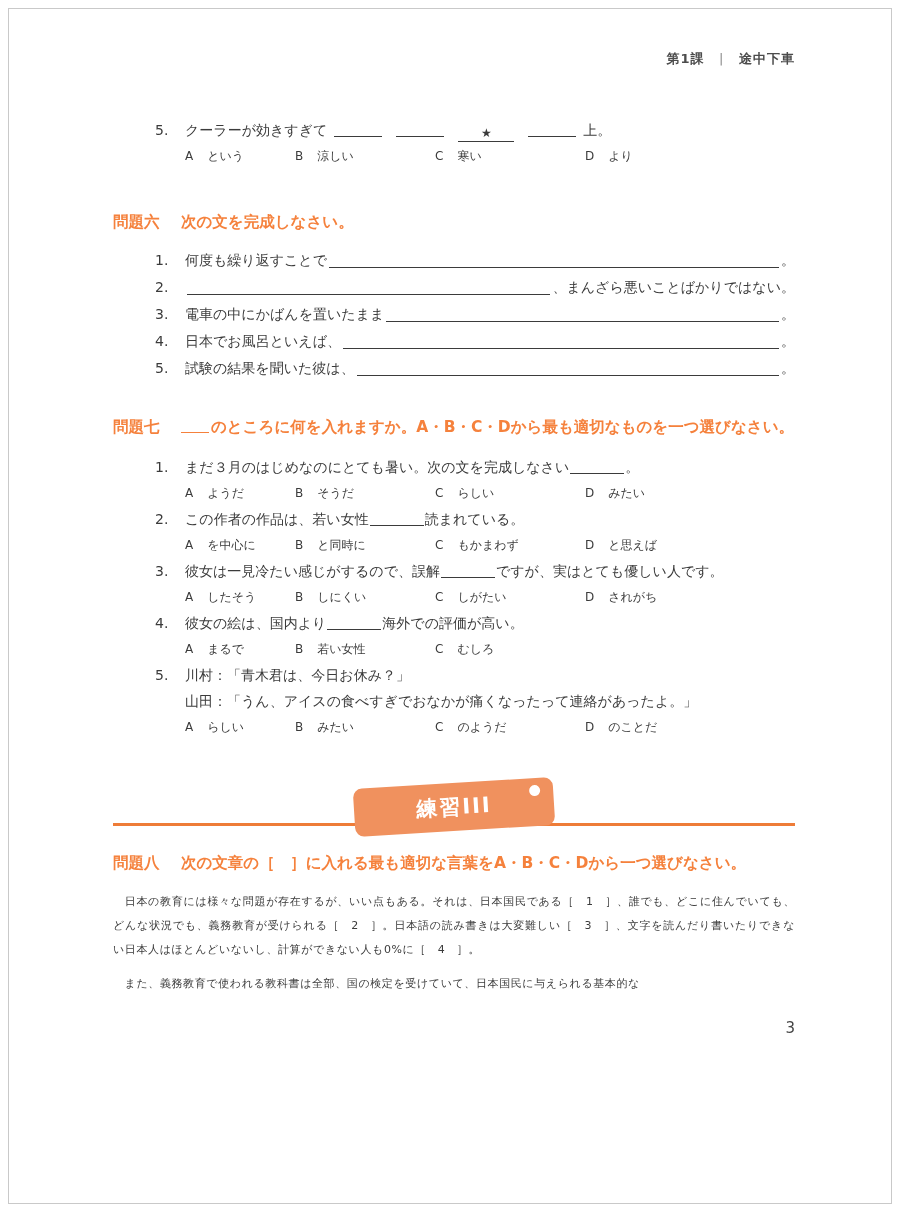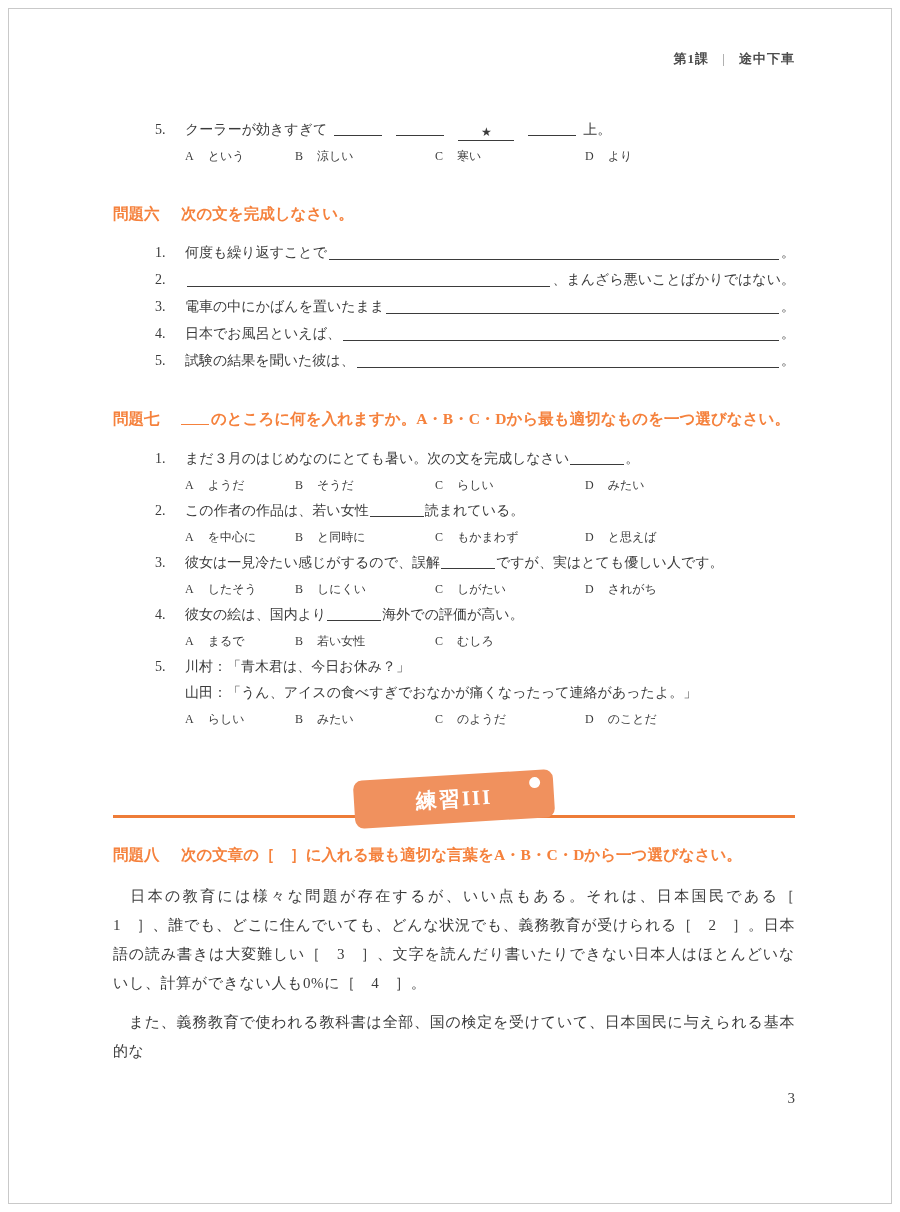--- a/index.html
+++ b/index.html
@@ -5,21 +5,21 @@
   html,body{margin:0;padding:0;background:#fff;}
   body{
     width:900px;height:1212px;position:relative;
     font-family:"DejaVu Sans","Liberation Sans",sans-serif;
     color:var(--text,#3b3b3b);
   }
   .page{
     position:absolute;left:8px;top:8px;right:8px;bottom:8px;
     border:1px solid #c9c9c9;background:#fff;overflow:hidden;
   }
-  .inner{padding:42px 96px 0 104px;font-family:Liberation Serif, serif;}
+  .inner{padding:42px 96px 0 104px;}
 
   
   .doc-header{text-align:right;font-size:13px;font-weight:bold;color:#4c4c4c;line-height:16px;letter-spacing:1px;}
   .doc-header .divider{color:#8a8a8a;font-weight:normal;margin:0 9px;}
 
   
   .q{margin-left:42px;font-size:14px;}
   .q-line{display:flex;line-height:26px;}
   .q-num{width:30px;flex-shrink:0;}
   .q-body{flex:1;}
@@ -45,39 +45,39 @@
 
   
   .fill-items{margin-top:12px;margin-left:42px;font-size:14px;}
   .fill-row{display:flex;line-height:27px;}
   .fill-row .pre{white-space:nowrap;}
   .fill-row .post{white-space:nowrap;}
   .blank-fill{flex:1;min-width:40px;border-bottom:1.4px solid #3b3b3b;margin:0 2px 6px 2px;align-self:flex-end;}
 
   
   .carry{margin-top:50px;}
-  .head-six{margin-top:32px;}
+  .head-six{margin-top:40px;}
   .head-seven{margin-top:32px;}
   .questions{margin-top:14px;}
   .head-eight{margin-top:24px;}
 
   
   .band{position:relative;margin-top:22px;height:64px;}
   .band-line{position:absolute;left:0;right:0;bottom:0;height:3px;background:var(--rule,#ee7c38);}
   .badge{
     position:absolute;left:50%;bottom:-5px;width:200px;height:48px;
     transform:translateX(-50%) rotate(-3.5deg);
     background:var(--badge,#f0915e);border-radius:9px;
     display:flex;align-items:center;justify-content:center;
     color:#fff;font-size:21px;font-weight:bold;letter-spacing:2px;
   }
   .badge-hole{position:absolute;top:7px;right:13px;width:11px;height:11px;border-radius:50%;background:#fff;}
 
   
-  .body-p{font-size:15px;line-height:29px;text-align:justify;letter-spacing:0.6px;}
+  .body-p{font-size:11px;line-height:24px;text-align:justify;letter-spacing:0.6px;}
   .body-p.first{margin-top:14px;}
   .body-p.second{margin-top:10px;}
 
   .page-num{margin-top:22px;text-align:right;font-size:15px;color:#444;line-height:20px;}
 </style>
 </head>
 <body>
 
 <div class="page">
   <div class="inner">

